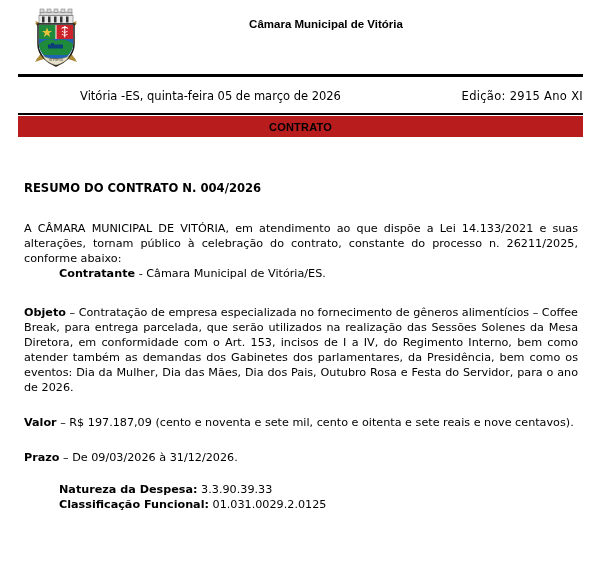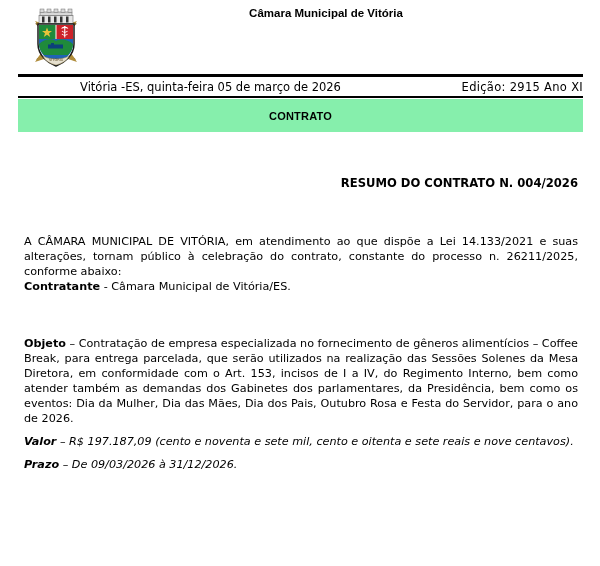--- a/index.html
+++ b/index.html
@@ -48,92 +48,92 @@
     letter-spacing: 0.2px;
     line-height: 1.04;
     white-space: nowrap;
   }
   .title-line1 { font-size: 25px; }
   .title-line2 { font-size: 25px; }
   .subtitle {
     font-family: "Liberation Sans", sans-serif;
     font-weight: bold;
     font-size: 11.5px;
-    margin-top: 1px;
+    margin-top: 12px;
     white-space: nowrap;
   }
 
   
   .bars {
     margin: 0 17px 0 18px;
   }
   .rule-thick {
     height: 3px;
     background: #000;
     border-bottom: 1px solid #fff;
     box-sizing: border-box;
   }
   .rule-thick.top { height: 4px; border-bottom: none; box-shadow: inset 0 -1px 0 #fff; }
   .edition-row {
     display: flex;
     align-items: center;
-    height: 18px;
+    height: 35px;
     background: #ffffff;
     font-family: "DejaVu Sans", sans-serif;
     font-size: 11.5px;
   }
   .edition-left {
     flex: 1;
     text-align: center;
     padding-left: 30px;
     white-space: nowrap;
   }
   .edition-right {
     width: 210px;
     text-align: right;
     white-space: nowrap;
     letter-spacing: 0.3px;
   }
   .section-bar {
-    background: #86efac;
-    height: 33px;
+    background: #b91c1c;
+    height: 21px;
     display: flex;
     align-items: center;
     justify-content: center;
     font-family: "Liberation Sans", sans-serif;
     font-weight: bold;
     font-size: 11px;
     letter-spacing: 0.2px;
   }
 
   
   .doc-body {
     padding: 0 22px 0 24px;
     font-size: 11.2px;
     line-height: 1.33;
   }
   .doc-title {
-    text-align: right;
+    text-align: left;
     font-family: "DejaVu Sans", sans-serif;
     font-weight: bold;
     font-size: 11.6px;
     line-height: 1.34;
     margin-top: 44px;
   }
   .para {
     text-align: justify;
-    margin-top: 42px;
+    margin-top: 24px;
     font-size: 11.2px;
     line-height: 1.345;
     text-justify: inter-word;
   }
-  .para.tight { margin-top: 8px; font-style: italic; }
+  .para.tight { margin-top: 20px; }
   .para.no-just { text-align: left; }
   .para b { font-weight: bold; }
-  .block-lines { margin-top: 0; }
+  .block-lines { margin-top: 0; margin-left: 35px; }
   .line { line-height: 1.345; }
   .gap-md { margin-top: 17px; }
 </style>
 </head>
 <body>
 
 <div class="masthead">
 
   <div class="crest-wrap">
     <svg class="crest" viewBox="0 0 108 124" aria-hidden="true">
@@ -217,14 +217,18 @@
   <div class="block-lines">
     <div class="line"><b>Contratante</b><span> - Câmara Municipal de Vitória/ES.</span></div>
   </div>
 
   <div class="para"><b>Objeto</b><span> – Contratação de empresa especializada no fornecimento de gêneros alimentícios – Coffee Break, para entrega parcelada, que serão utilizados na realização das Sessões Solenes da Mesa Diretora, em conformidade com o Art. 153, incisos de I a IV, do Regimento Interno, bem como atender também as demandas dos Gabinetes dos parlamentares, da Presidência, bem como os eventos: Dia da Mulher, Dia das Mães, Dia dos Pais, Outubro Rosa e Festa do Servidor, para o ano de 2026.</span></div>
 
   <div class="para no-just tight"><b>Valor</b><span> – R$ 197.187,09 (cento e noventa e sete mil, cento e oitenta e sete reais e nove centavos).</span></div>
 
   <div class="para no-just tight"><b>Prazo</b><span> – De 09/03/2026 à 31/12/2026.</span></div>
 
+  <div class="block-lines gap-md">
+    <div class="line"><b>Natureza da Despesa:</b><span> 3.3.90.39.33</span></div>
+    <div class="line"><b>Classificação Funcional:</b><span> 01.031.0029.2.0125</span></div>
+  </div>
 
 </div>
 
 </body></html>

